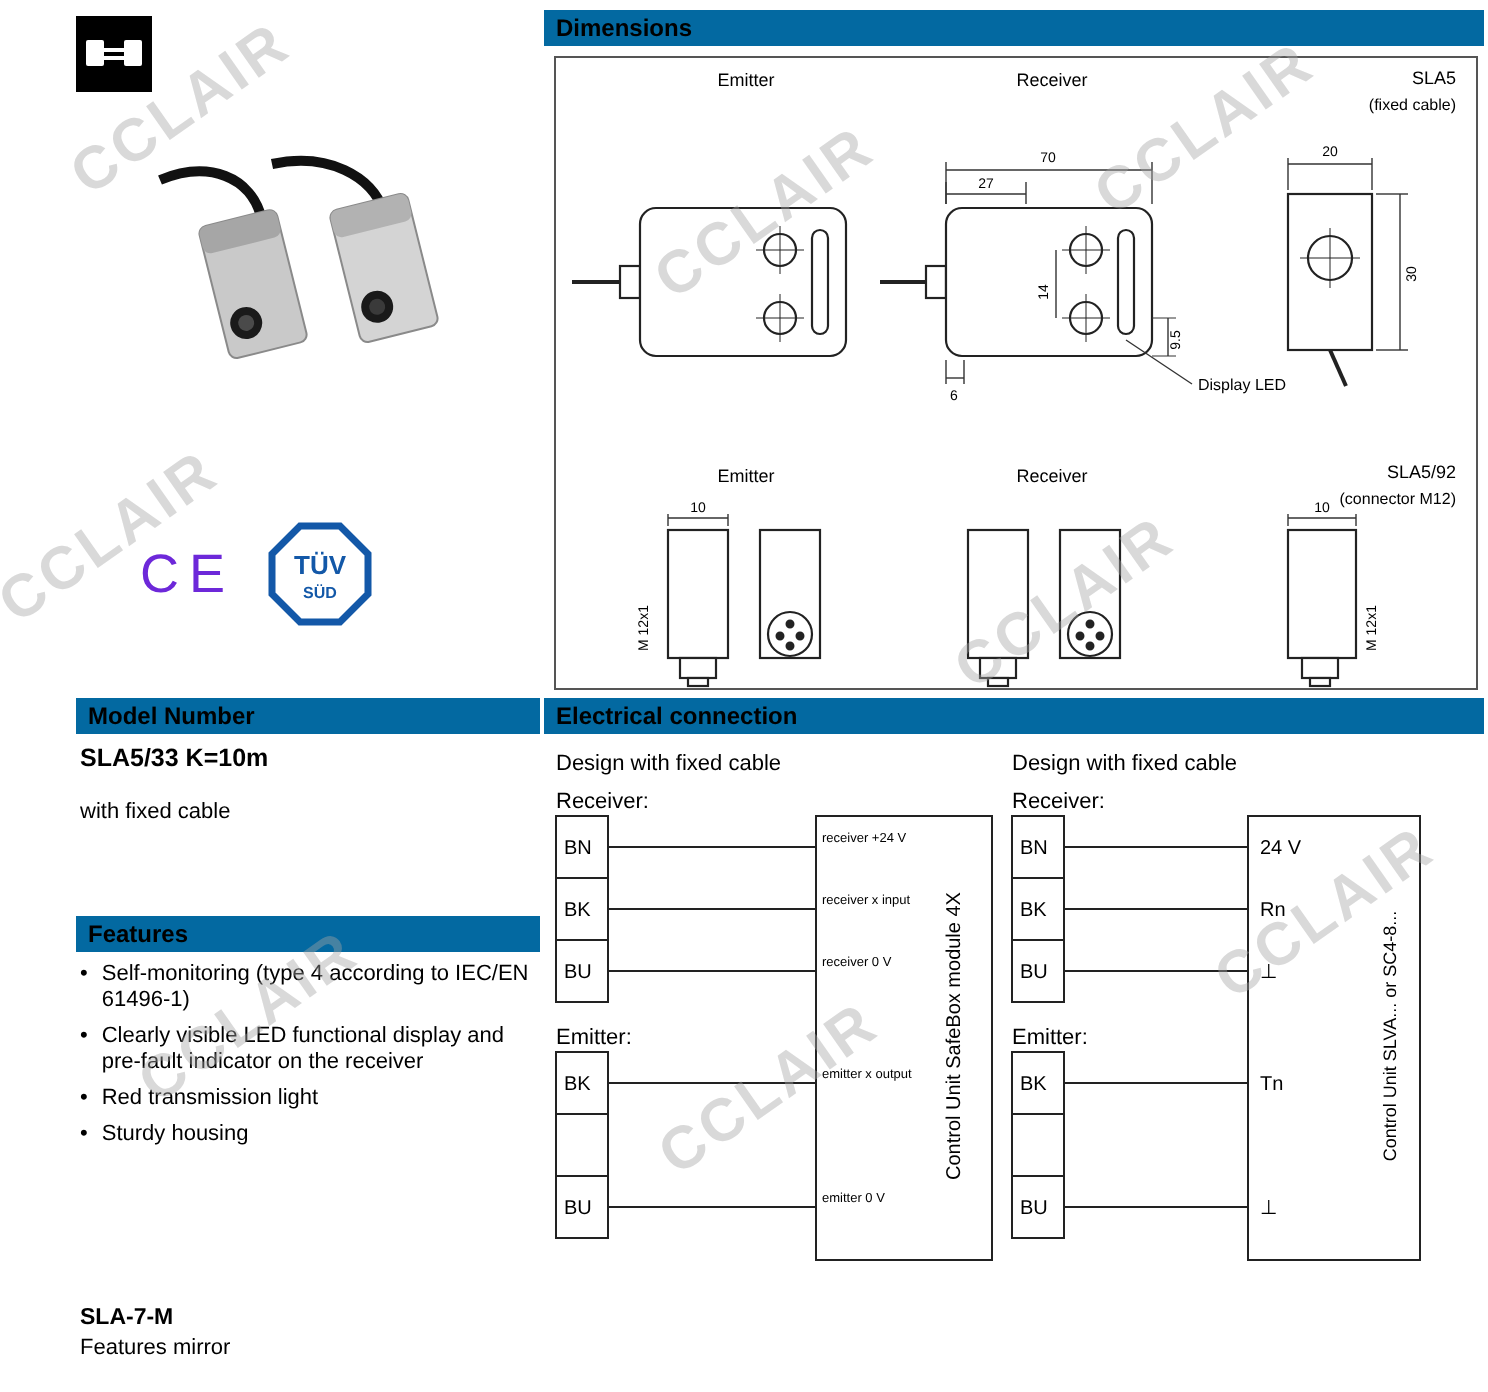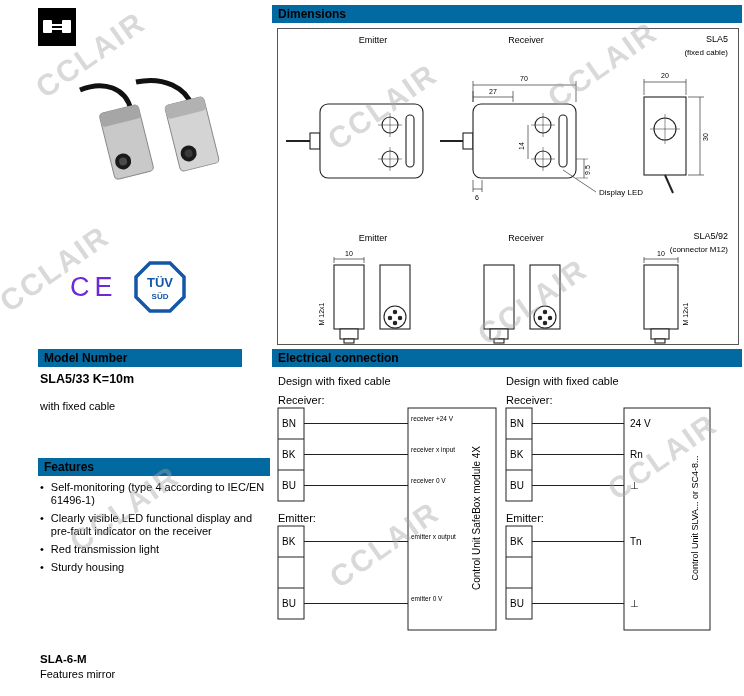--- a/index.html
+++ b/index.html
@@ -87,41 +87,41 @@
   <div class="ce-mark">CE</div>
 
   <div class="tuv">
     <svg width="58" height="60" viewBox="0 0 58 60">
       <polygon points="52,39 38,53 18,53 4,39 4,19 18,5 38,5 52,19" fill="#fff" stroke="#1358a8" stroke-width="3.5"></polygon>
       <text x="28" y="29" text-anchor="middle" style="font-size:13px;font-weight:bold;fill:#1358a8;">TÜV</text>
       <text x="28" y="41" text-anchor="middle" style="font-size:8px;font-weight:bold;fill:#1358a8;">SÜD</text>
     </svg>
   </div>
 
-  <div class="hdr" style="left:38px; top:349px; width:204px;">Model Number</div>
+  <div class="hdr" style="left:38px; top:349px; width:232px;">Model Number</div>
   <div class="txt bold" style="left:40px; top:373px; font-size:12.5px;">SLA5/33 K=10m</div>
   <div class="txt" style="left:40px; top:400px;">with fixed cable</div>
 
   <div class="hdr" style="left:38px; top:458px; width:232px;">Features</div>
   <div class="features-list">
     <div class="feat">
         <span>Self-monitoring (type 4 according to IEC/EN 61496-1)</span>
       </div>
     <div class="feat">
         <span>Clearly visible LED functional display and pre-fault indicator on the receiver</span>
       </div>
     <div class="feat">
         <span>Red transmission light</span>
       </div>
     <div class="feat">
         <span>Sturdy housing</span>
       </div>
   </div>
 
-  <div class="txt bold" style="left:40px; top:653px; font-size:11.5px;">SLA-6-M</div>
+  <div class="txt bold" style="left:40px; top:653px; font-size:11.5px;">SLA-7-M</div>
   <div class="txt" style="left:40px; top:668px;">Features mirror</div>
 
   <div class="hdr" style="left:272px; top:5px; width:470px;">Dimensions</div>
 
   <div class="dims-box">
     <svg width="460" height="315" viewBox="0 0 460 315">
 
       <text x="95" y="14" class="t9" text-anchor="middle">Emitter</text>
       <text x="248" y="14" class="t9" text-anchor="middle">Receiver</text>
       <text x="450" y="13" class="t9" text-anchor="end">SLA5</text>

